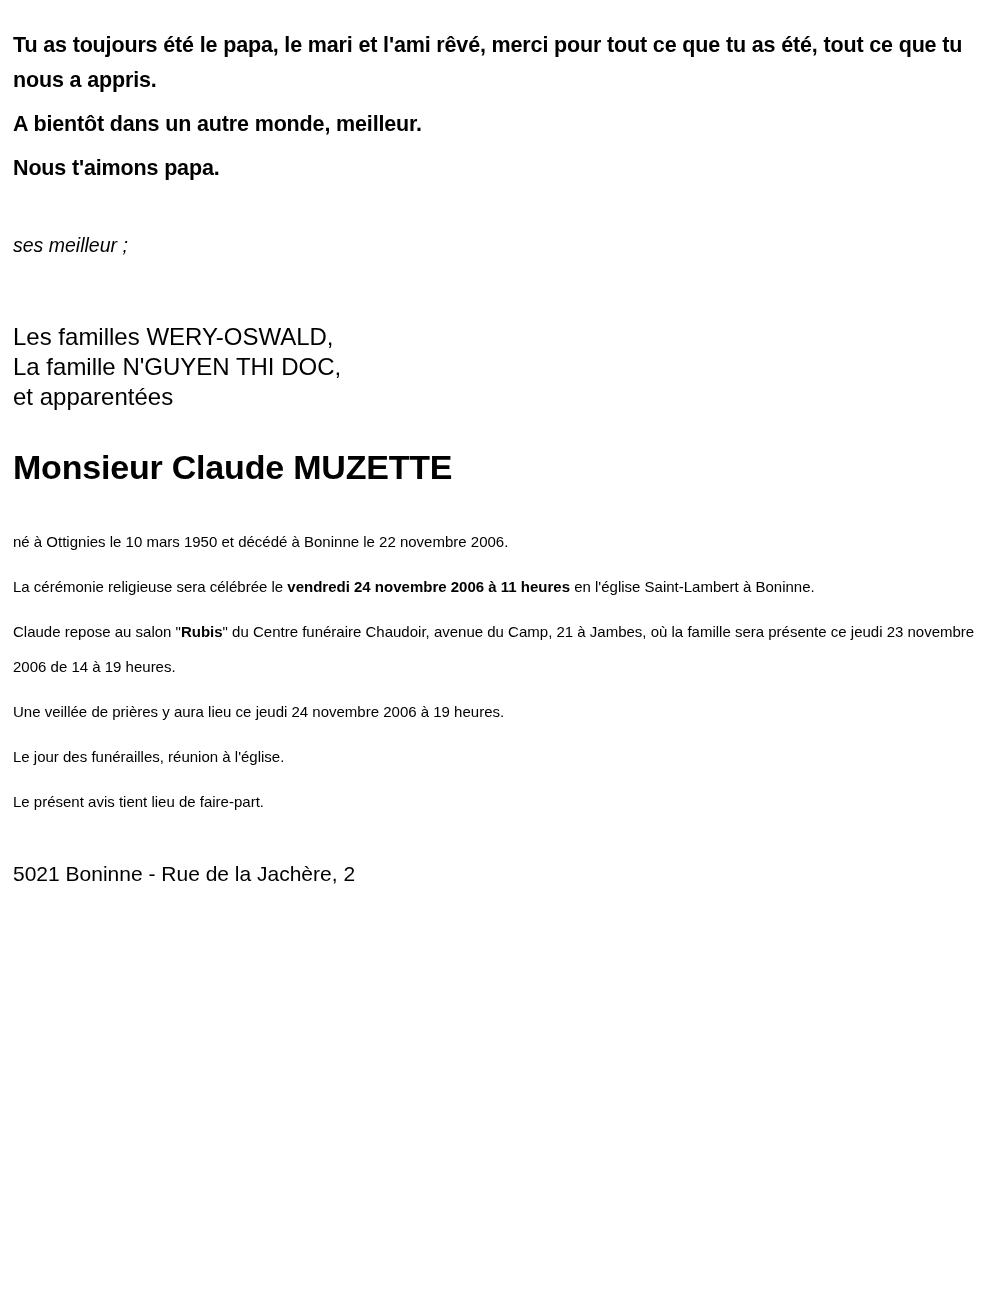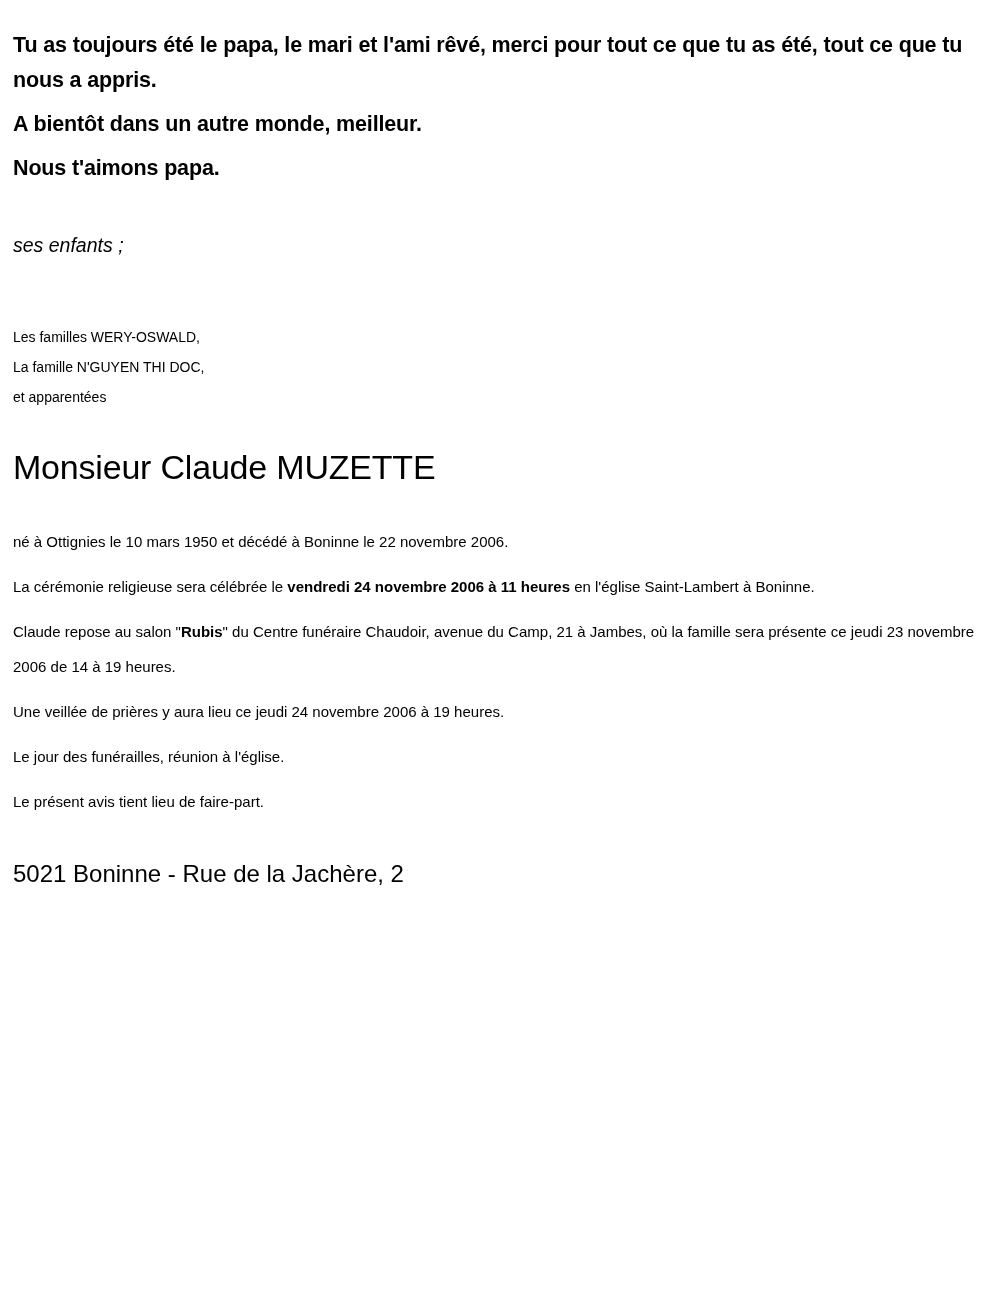--- a/index.html
+++ b/index.html
@@ -63,80 +63,80 @@
     font-size: 19.5px;
     text-align: right;
     align-self: flex-end;
     padding-bottom: 2px;
     white-space: nowrap;
   }
   .gap-row { height: 32px; }
   .gap-row-sm { height: 28px; }
 
   .family-block {
-    font-size: 14px;
+    font-size: 24px;
     line-height: 30px;
     white-space: pre-line;
   }
 
   .dagger {
     font-weight: bold;
   }
 
   
   .intro {
     margin-top: 50px;
     font-size: 21px;
     line-height: 30px;
   }
 
   
   .deceased-name {
     margin: 34px 0 0 0;
     font-size: 34px;
-    font-weight: normal;
+    font-weight: bold;
     line-height: 42px;
     letter-spacing: -0.2px;
   }
 
   
   .body-text {
     margin-top: 36px;
     font-size: 15px;
     line-height: 35px;
   }
   .body-text p {
     margin: 0 0 10px 0;
   }
   .body-text p:last-child { margin-bottom: 0; }
 
   .addr {
     margin-top: 40px;
-    font-size: 24px;
+    font-size: 21px;
     line-height: 30px;
   }
 
   b, strong { font-weight: bold; }
 </style>
 </head>
 <body>
 
 <div class="page">
   <div class="content">
 
     <div class="tribute">
       <p>Tu as toujours été le papa, le mari et l'ami rêvé, merci pour tout ce que tu as été, tout ce que tu nous a appris.</p>
       <p>A bientôt dans un autre monde, meilleur.</p>
       <p>Nous t'aimons papa.</p>
     </div>
 
     <div class="mourners">
 
       <div class="mourner-row">
-        <div class="relation">ses enfants ;</div>
+        <div class="relation">ses meilleur ;</div>
       </div>
 
       <div class="gap-row"></div>
 
 
       <div class="gap-row-sm"></div>
 
       <div class="family-block">Les familles WERY-OSWALD,
 La famille N'GUYEN THI DOC,
 et apparentées</div>

